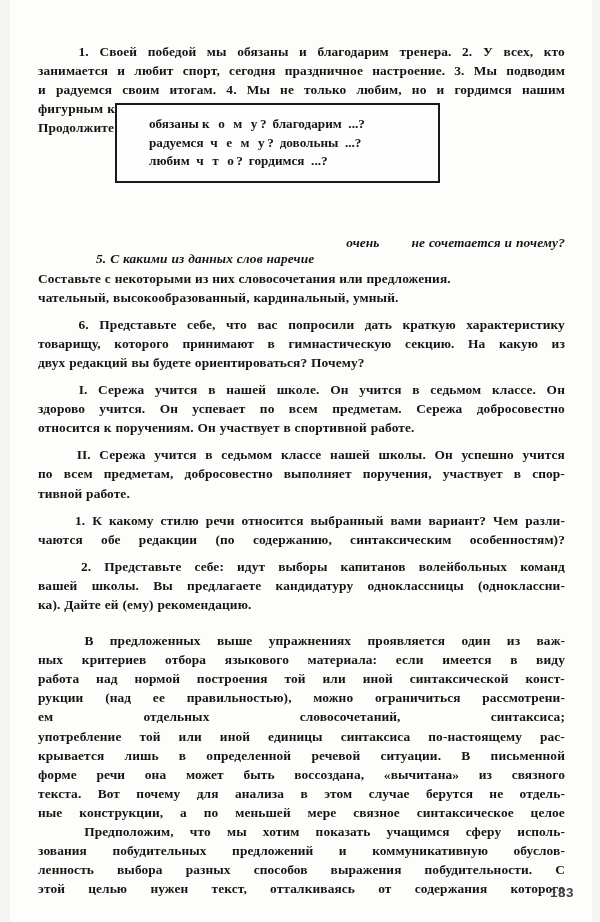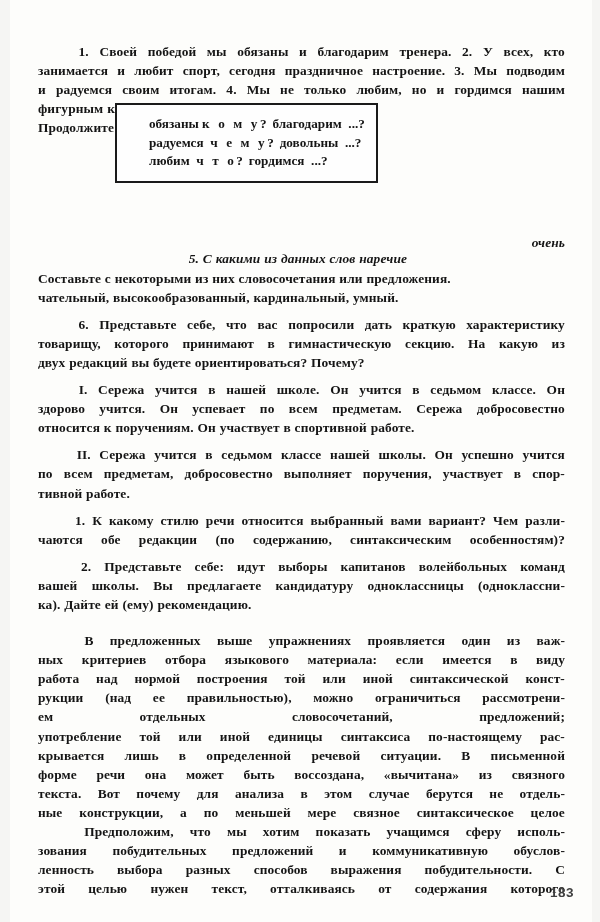--- a/index.html
+++ b/index.html
@@ -58,21 +58,21 @@
     flex: 0 0 auto;
   }
   .j > span { white-space: pre; }
   .jl { display: block; }
 
   
   .framed-box {
     position: absolute;
     left: 115px;
     top: 103px;
-    width: 263px;
+    width: 325px;
     border: 2px solid #1a1a1a;
     background: #fefefe;
     padding: 10px 0 10px 0;
     box-sizing: border-box;
   }
   .framed-box .box-line {
     font-size: 13.2px;
     line-height: 18.6px;
     font-weight: 600;
     padding-left: 32px;
@@ -170,20 +170,21 @@
 
     <div style="height:88px"></div>
 
     <div class="gap-sm"></div>
 
     <div class="para">
       <span class="jl">
         <span class="j ind">
             <span class="it" style="font-style: italic; margin-top: 16px;">5. С какими из данных слов наречие </span>
             <span class="it" style="font-style: italic;">очень</span>
+            <span class="it" style="font-style: italic;"> не сочетается и почему?</span>
           </span>
       </span>
       <span class="jl">
         <span>Составьте с некоторыми из них словосочетания или предложения.</span>
       </span>
     </div>
 
     <div class="para">
       <span class="jl">
         <span>чательный, высокообразованный, кардинальный, умный.</span>
@@ -409,21 +410,21 @@
             <span>можно</span>
             <span>ограничиться</span>
             <span>рассмотрени-</span>
           </span>
         </span>
       <span class="jl">
           <span class="j">
             <span>ем</span>
             <span>отдельных</span>
             <span>словосочетаний,</span>
-            <span>предложений;</span>
+            <span>синтаксиса;</span>
           </span>
         </span>
       <span class="jl">
           <span class="j">
             <span>употребление</span>
             <span>той</span>
             <span>или</span>
             <span>иной</span>
             <span>единицы</span>
             <span>синтаксиса</span>

